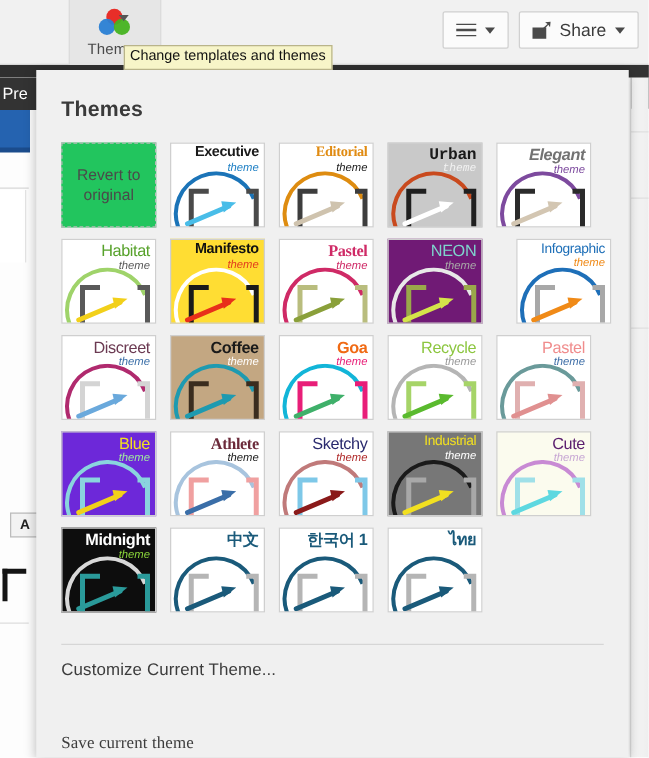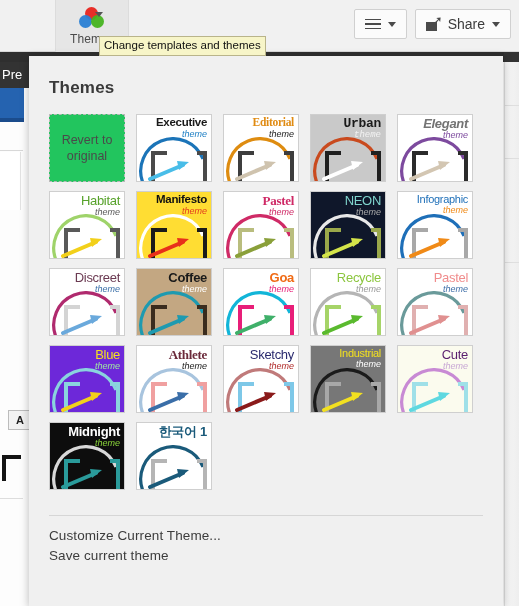--- a/index.html
+++ b/index.html
@@ -127,21 +127,21 @@
   .gauge svg { display: block; }
 
   
   .t-cjk { font-size: 14px; font-weight: bold; letter-spacing: 0; }
 
   .panel-sep { position: absolute; left: 20px; right: 20px; top: 459px; height: 1px; background: #d6d6d6; }
   .menu-item {
     position: absolute; left: 20px; font-size: 13.5px; color: #3c3c3c; letter-spacing: .1px;
   }
   .mi1 { top: 472px; }
-  .mi2 { top: 492px; }
+  .mi2 { top: 530px; font-family: Liberation Serif, serif; }
 </style>
 </head>
 <body>
 
 <div id="root">
 
   <div class="bg-toolbar">
     <div class="themes-btn">
       <div class="themes-icon">
         <span class="c c-red"></span>
@@ -313,38 +313,38 @@
                 <path d="M6 46 A32 32 0 0 1 66 22" fill="none" stroke="#cf2a66" stroke-width="3.2"></path>
                 <path d="M16 46 L16 16 L30 16" fill="none" stroke="#b9bd7e" stroke-width="4"></path>
                 <path d="M60 16 L68 16 L68 46" fill="none" stroke="#b9bd7e" stroke-width="4"></path>
                 <path d="M13 42 L46 28" fill="none" stroke="#8aa03a" stroke-width="4" stroke-linecap="round"></path>
                 <polygon points="52,25 40,24 42,33" fill="#8aa03a"></polygon>
               </svg>
             </div>
           </div>
         </div>
         <div class="cell">
-          <div class="thumb" style="background: #0f172a;">
+          <div class="thumb" style="background: #701a75;">
             <div class="label">
               <span class="t-main" style="color: rgb(127, 212, 205); font-weight: normal;">NEON</span>
               <span class="t-sub" style="color: rgb(168, 168, 168);">theme</span>
             </div>
             <div class="gauge">
               <svg width="76" height="46" viewBox="0 0 76 46">
                 <path d="M6 46 A32 32 0 0 1 66 22" fill="none" stroke="#e8e8e8" stroke-width="3.2"></path>
                 <path d="M16 46 L16 16 L30 16" fill="none" stroke="#9aa84a" stroke-width="4"></path>
                 <path d="M60 16 L68 16 L68 46" fill="none" stroke="#9aa84a" stroke-width="4"></path>
                 <path d="M13 42 L46 28" fill="none" stroke="#d4e44a" stroke-width="4" stroke-linecap="round"></path>
                 <polygon points="52,25 40,24 42,33" fill="#d4e44a"></polygon>
               </svg>
             </div>
           </div>
         </div>
         <div class="cell">
-          <div class="thumb" style="background: rgb(255, 255, 255);">
+          <div class="thumb" style="background: rgb(255, 255, 255); margin-left: 16px;">
             <div class="label">
               <span class="t-main" style="color: rgb(30, 111, 184); font-weight: normal; font-size: 11px;">Infographic</span>
               <span class="t-sub" style="color: rgb(240, 138, 23);">theme</span>
             </div>
             <div class="gauge">
               <svg width="76" height="46" viewBox="0 0 76 46">
                 <path d="M6 46 A32 32 0 0 1 66 22" fill="none" stroke="#1e6fb8" stroke-width="3.2"></path>
                 <path d="M16 46 L16 16 L30 16" fill="none" stroke="#a8a8a8" stroke-width="4"></path>
                 <path d="M60 16 L68 16 L68 46" fill="none" stroke="#a8a8a8" stroke-width="4"></path>
                 <path d="M13 42 L46 28" fill="none" stroke="#f08a17" stroke-width="4" stroke-linecap="round"></path>
@@ -536,33 +536,65 @@
                 <path d="M60 16 L68 16 L68 46" fill="none" stroke="#2a9a9a" stroke-width="4"></path>
                 <path d="M13 42 L46 28" fill="none" stroke="#2a9a9a" stroke-width="4" stroke-linecap="round"></path>
                 <polygon points="52,25 40,24 42,33" fill="#2a9a9a"></polygon>
               </svg>
             </div>
           </div>
         </div>
         <div class="cell">
           <div class="thumb" style="background: rgb(255, 255, 255);">
             <div class="label">
-              <span class="t-main t-cjk" style="color: rgb(26, 90, 122);">한국어 1</span>
+              <span class="t-main t-cjk" style="color: rgb(26, 90, 122);">中文</span>
             </div>
             <div class="gauge">
               <svg width="76" height="46" viewBox="0 0 76 46">
                 <path d="M6 46 A32 32 0 0 1 66 22" fill="none" stroke="#1a5a7a" stroke-width="3.2"></path>
                 <path d="M16 46 L16 16 L30 16" fill="none" stroke="#b5b5b5" stroke-width="4"></path>
                 <path d="M60 16 L68 16 L68 46" fill="none" stroke="#b5b5b5" stroke-width="4"></path>
                 <path d="M13 42 L46 28" fill="none" stroke="#1a5a7a" stroke-width="4" stroke-linecap="round"></path>
                 <polygon points="52,25 40,24 42,33" fill="#1a5a7a"></polygon>
               </svg>
             </div>
           </div>
         </div>
+        <div class="cell">
+          <div class="thumb" style="background: rgb(255, 255, 255);">
+            <div class="label">
+              <span class="t-main t-cjk" style="color: rgb(26, 90, 122);">한국어 1</span>
+            </div>
+            <div class="gauge">
+              <svg width="76" height="46" viewBox="0 0 76 46">
+                <path d="M6 46 A32 32 0 0 1 66 22" fill="none" stroke="#1a5a7a" stroke-width="3.2"></path>
+                <path d="M16 46 L16 16 L30 16" fill="none" stroke="#b5b5b5" stroke-width="4"></path>
+                <path d="M60 16 L68 16 L68 46" fill="none" stroke="#b5b5b5" stroke-width="4"></path>
+                <path d="M13 42 L46 28" fill="none" stroke="#1a5a7a" stroke-width="4" stroke-linecap="round"></path>
+                <polygon points="52,25 40,24 42,33" fill="#1a5a7a"></polygon>
+              </svg>
+            </div>
+          </div>
+        </div>
+        <div class="cell">
+          <div class="thumb" style="background: rgb(255, 255, 255);">
+            <div class="label">
+              <span class="t-main t-cjk" style="color: rgb(26, 90, 122);">ไทย</span>
+            </div>
+            <div class="gauge">
+              <svg width="76" height="46" viewBox="0 0 76 46">
+                <path d="M6 46 A32 32 0 0 1 66 22" fill="none" stroke="#1a5a7a" stroke-width="3.2"></path>
+                <path d="M16 46 L16 16 L30 16" fill="none" stroke="#b5b5b5" stroke-width="4"></path>
+                <path d="M60 16 L68 16 L68 46" fill="none" stroke="#b5b5b5" stroke-width="4"></path>
+                <path d="M13 42 L46 28" fill="none" stroke="#1a5a7a" stroke-width="4" stroke-linecap="round"></path>
+                <polygon points="52,25 40,24 42,33" fill="#1a5a7a"></polygon>
+              </svg>
+            </div>
+          </div>
+        </div>
       </div>
 
     <div class="panel-sep"></div>
     <div class="menu-item mi1">Customize Current Theme...</div>
     <div class="menu-item mi2">Save current theme</div>
   </div>
 
   <div class="tooltip">Change templates and themes</div>
 </div>
 

